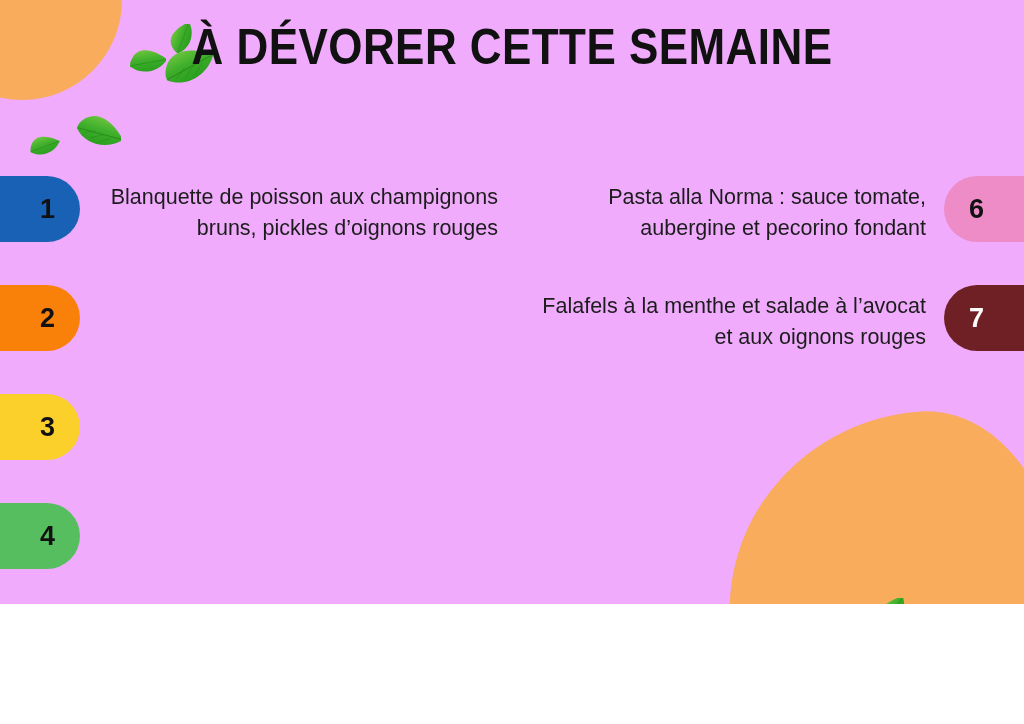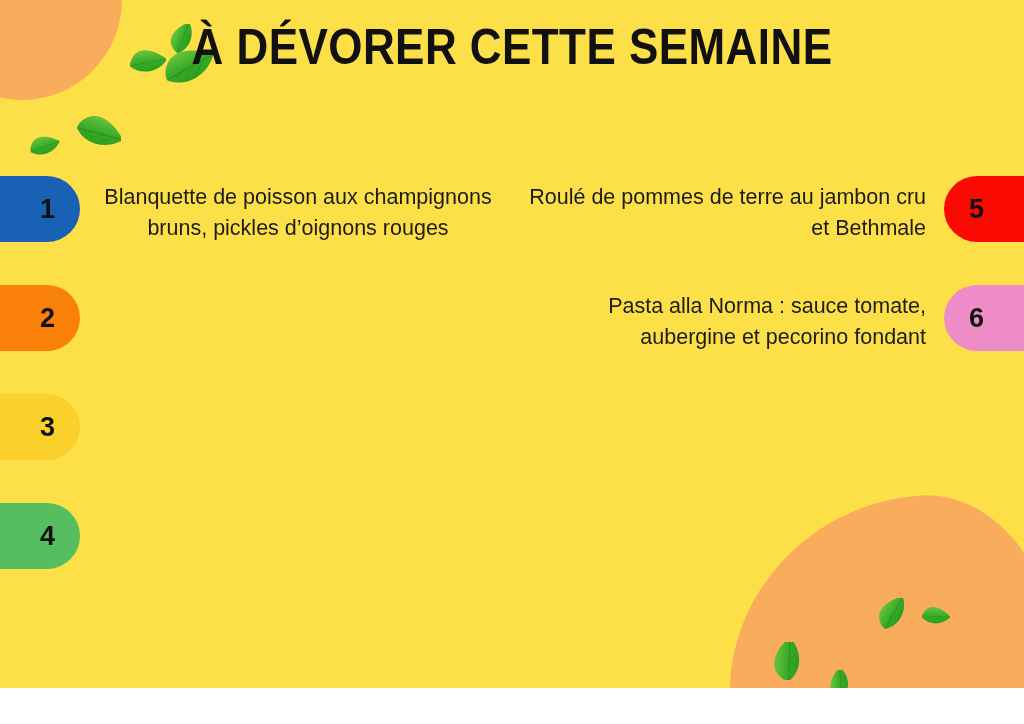--- a/index.html
+++ b/index.html
@@ -6,22 +6,22 @@
     margin: 0;
     padding: 0;
     background: #ffffff;
   }
   body {
     font-family: "Liberation Sans", sans-serif;
   }
   #poster {
     position: relative;
     width: 1024px;
-    height: 688px;
-    background: #fde047;
+    height: 604px;
+    background: #f0abfc;
     overflow: hidden;
   }
 
   
   .deco-circle-tl {
     position: absolute;
     left: -78px;
     top: -100px;
     width: 200px;
     height: 200px;
@@ -112,21 +112,21 @@
 
   .item-text {
     font-size: 21.5px;
     line-height: 31px;
     color: #1c1c1c;
     max-width: 400px;
     padding-top: 6px;
   }
   .text-left {
     margin-left: 18px;
-    text-align: center;
+    text-align: right;
   }
   .text-right {
     margin-right: 18px;
     text-align: right;
   }
   .underlined {
     text-underline-offset: 2px;
   }
 </style>
 </head>
@@ -241,32 +241,32 @@
       <div class="item">
         <div class="badge badge-left" style="background: rgb(86, 190, 94); color: rgb(17, 17, 17);">
           <span>4</span>
         </div>
       </div>
 
     </div>
 
     <div class="col col-right">
 
-      <div class="item item-right">
-        <div class="item-text text-right">Roulé de pommes de terre au jambon cru et Bethmale</div>
-        <div class="badge badge-right" style="background: rgb(250, 10, 2); color: rgb(17, 17, 17);">
-          <span>5</span>
-        </div>
-      </div>
 
       <div class="item item-right">
         <div class="item-text text-right underlined">Pasta alla Norma : sauce tomate, aubergine et pecorino fondant</div>
         <div class="badge badge-right" style="background: rgb(238, 140, 200); color: rgb(17, 17, 17);">
           <span>6</span>
         </div>
       </div>
 
+      <div class="item item-right">
+        <div class="item-text text-right">Falafels à la menthe et salade à l’avocat et aux oignons rouges</div>
+        <div class="badge badge-right" style="background: rgb(110, 32, 37); color: rgb(255, 255, 255);">
+          <span>7</span>
+        </div>
+      </div>
 
     </div>
 
   </div>
 
 </div>
 
 </body></html>

